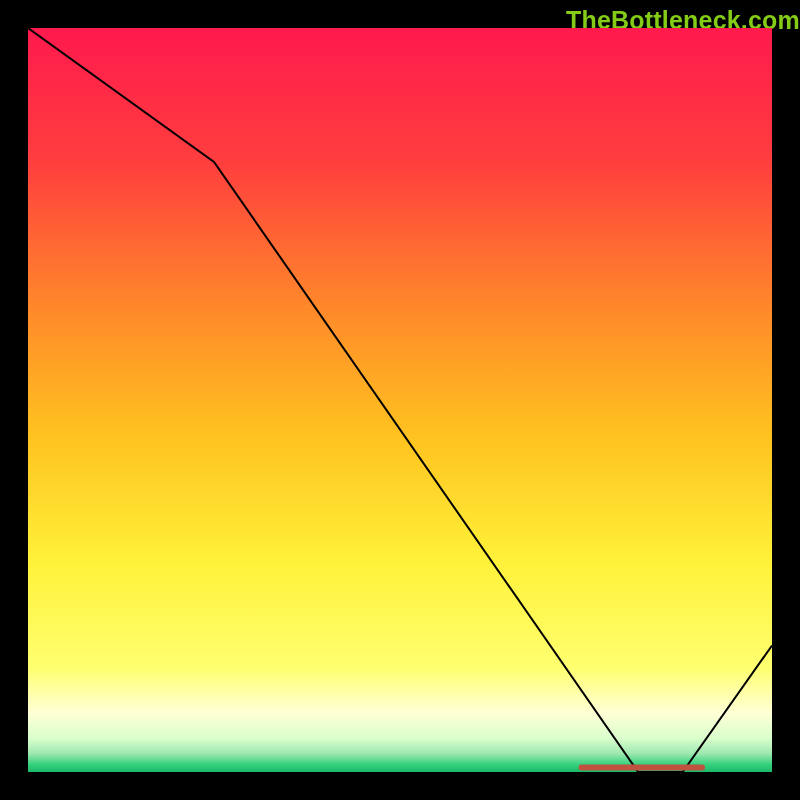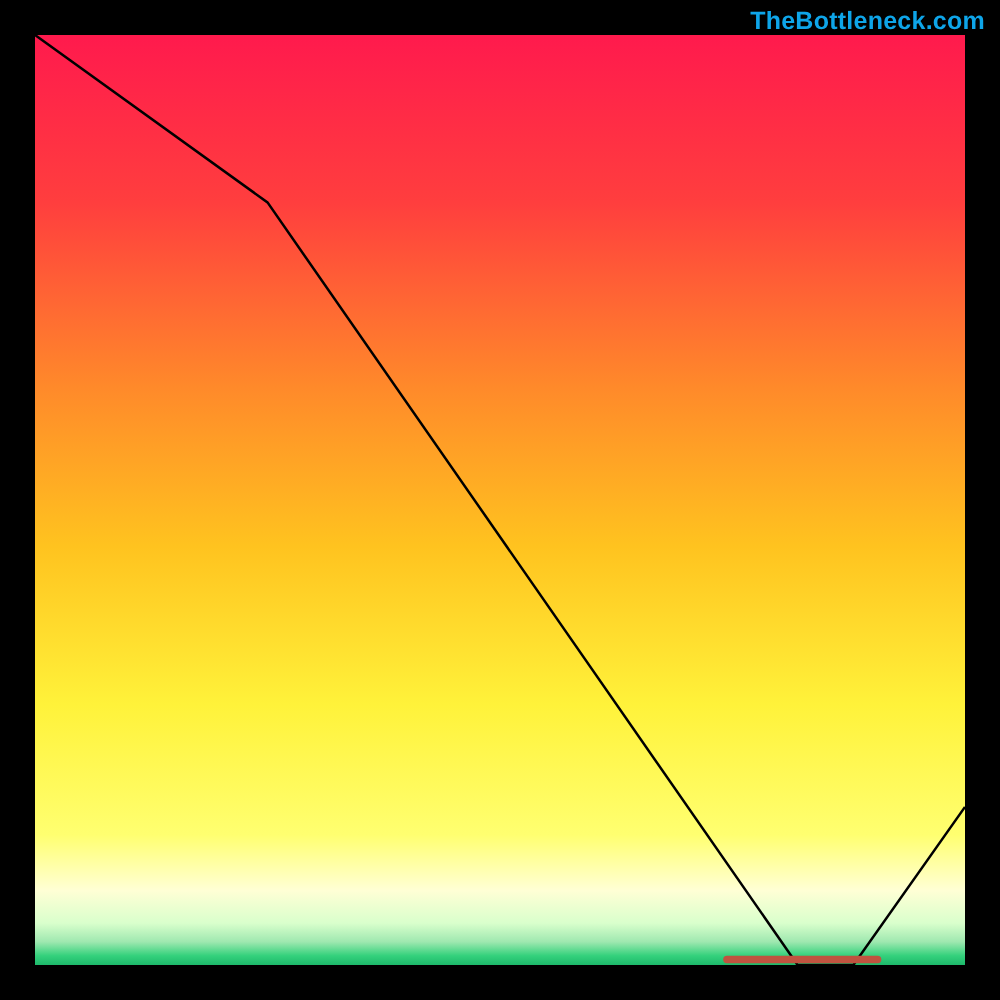--- a/index.html
+++ b/index.html
@@ -12,23 +12,23 @@
     overflow: hidden;
   }
   .stage {
     position: relative;
     width: 800px;
     height: 800px;
   }
   .watermark {
     position: absolute;
     top: 6px;
-    right: 12px;
-    color: #0ea5e9;
-    font-size: 20px;
+    right: 0;
+    color: #84cc16;
+    font-size: 25px;
     font-weight: 600;
     letter-spacing: 0.2px;
     user-select: none;
   }
   .chart-frame {
     position: absolute;
     left: 28px;
     top: 28px;
     width: 744px;
     height: 744px;

